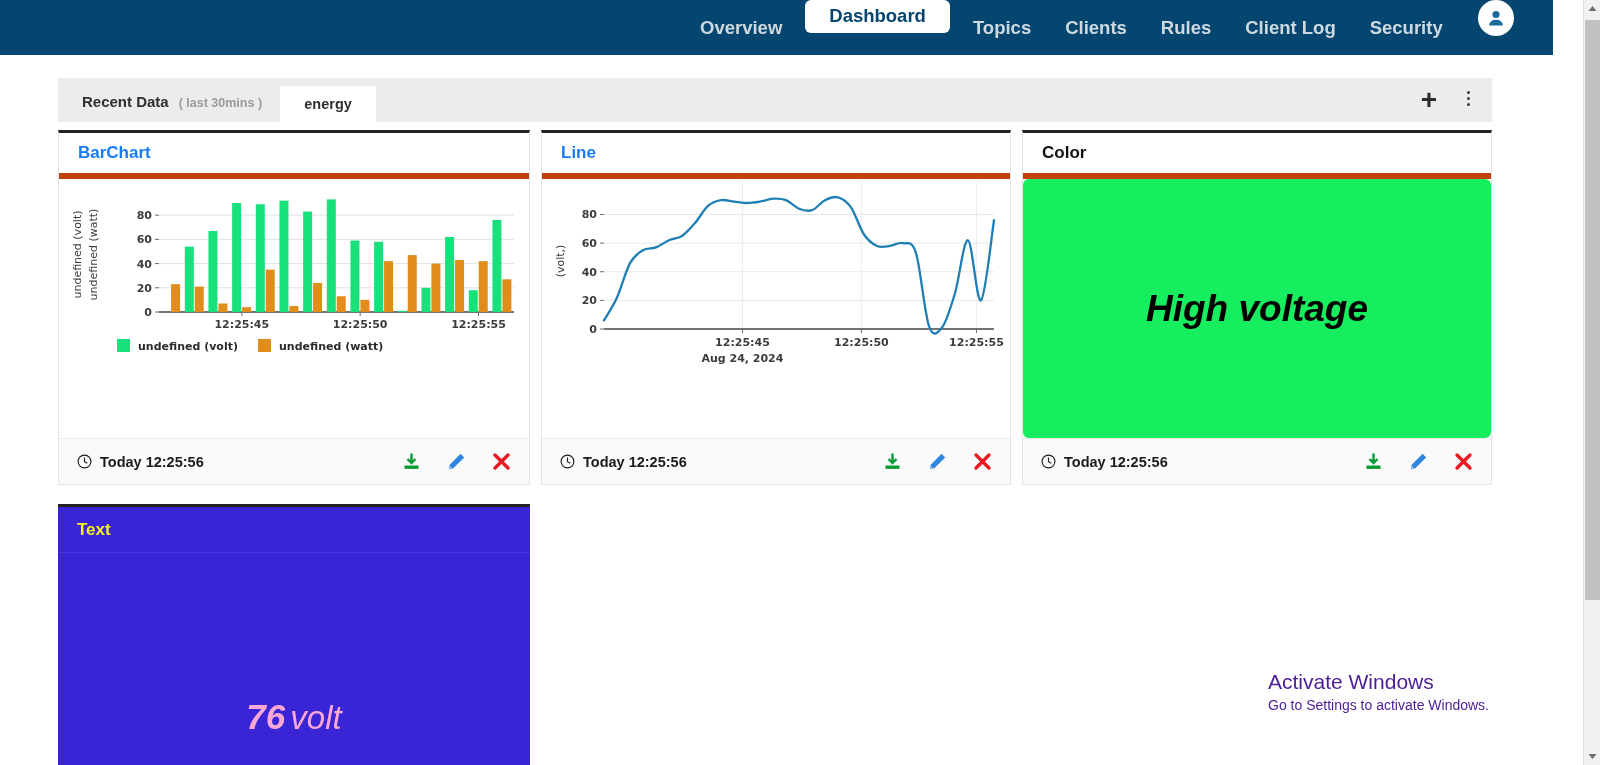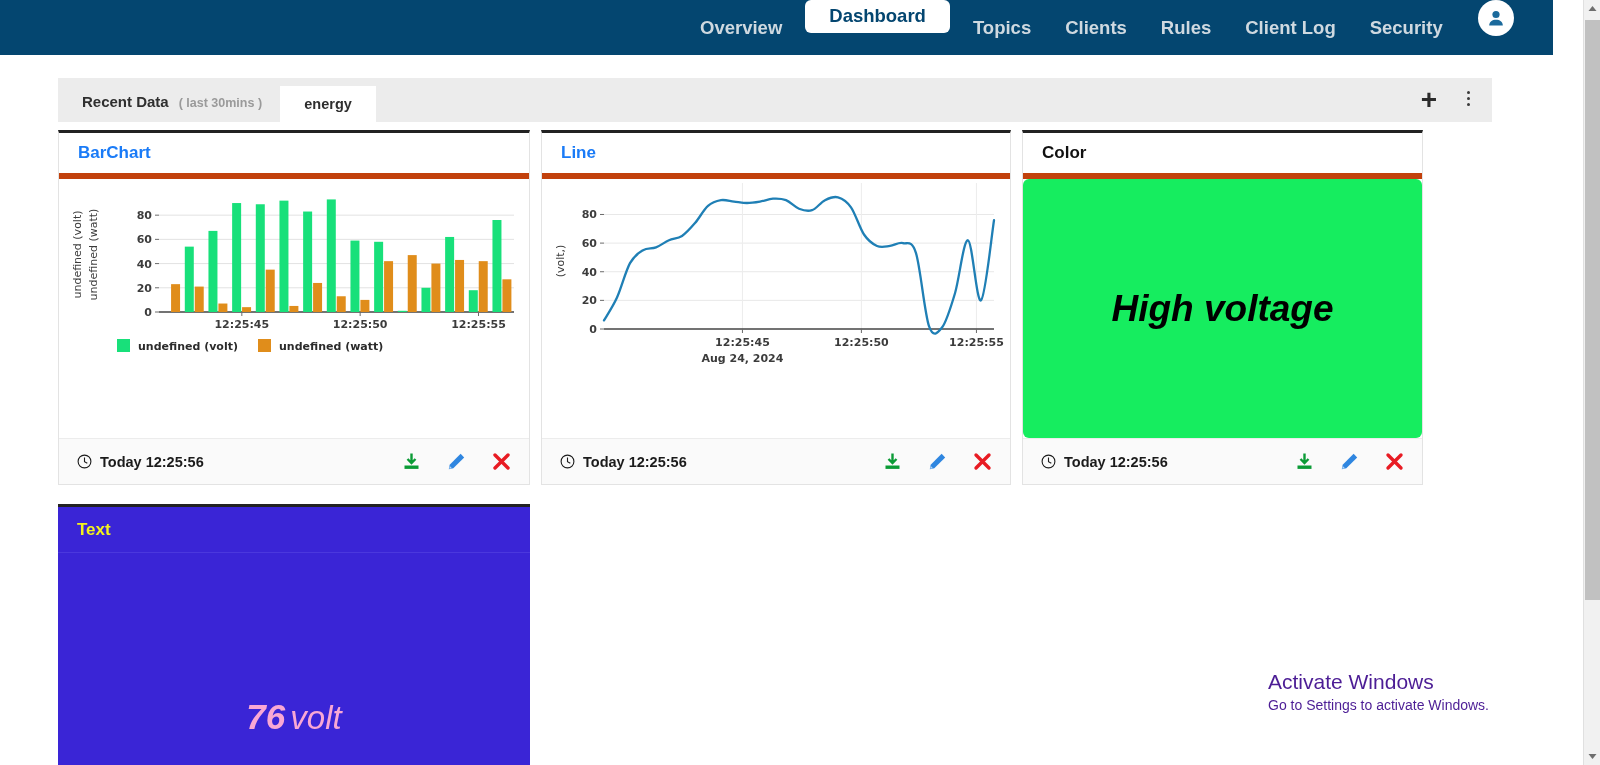--- a/index.html
+++ b/index.html
@@ -118,21 +118,21 @@
     display: flex; align-items: center; padding: 0 18px;
   }
   .stamp { display:flex; align-items:center; font-size:14.5px; font-weight:bold; color:#1b1b1b; }
   .stamp .clock { margin-right: 8px; display:flex; }
   .foot-actions { margin-left: auto; display:flex; align-items:center; gap: 26px; }
   .act { cursor: pointer; display:flex; align-items:center; }
 
   
   #card-bar   { left: 58px;   top: 130px; width: 472px; height: 355px; }
   #card-line  { left: 541px;  top: 130px; width: 470px; height: 355px; }
-  #card-color { left: 1022px; top: 130px; width: 401px; height: 355px; }
+  #card-color { left: 1022px; top: 130px; width: 470px; height: 355px; }
   #card-text  { left: 58px;   top: 504px; width: 472px; height: 290px;
                 background: #3a25d6; border: none; border-top: 3px solid #222222; }
   #card-text .card-head { border-bottom: 1px solid #4b38dd; }
 
   
   .color-panel {
     position: absolute; inset: 0;
     background: #16ed5f;
     display: flex; align-items: center; justify-content: center; border-radius: 6px;
   }

